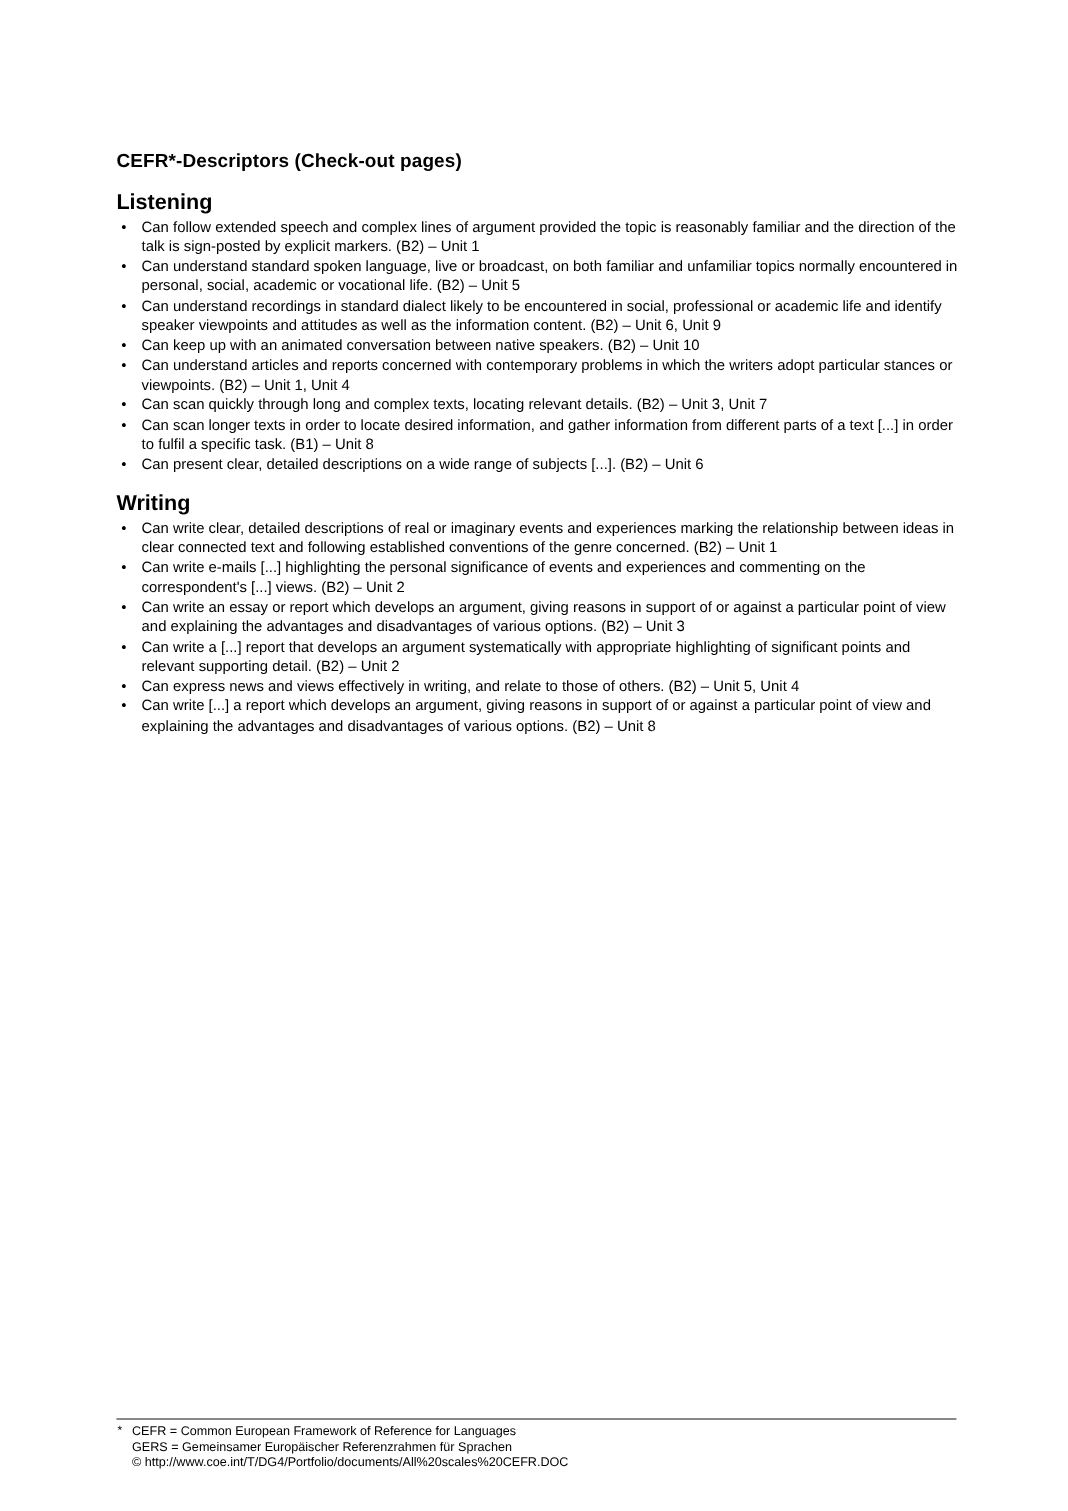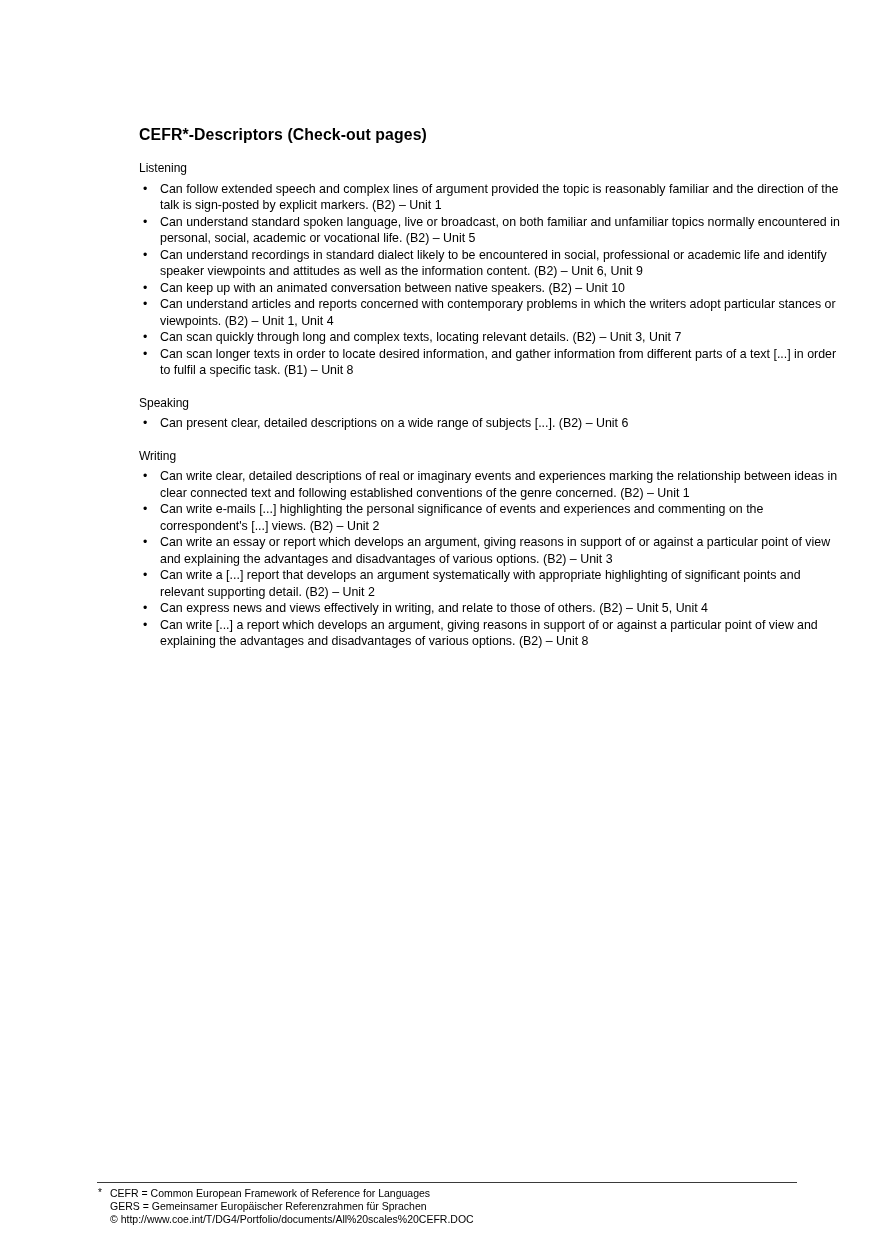--- a/index.html
+++ b/index.html
@@ -11,34 +11,33 @@
     background: #ffffff;
     color: #000000;
     font-family: "Liberation Sans", sans-serif;
     overflow: hidden;
   }
   .content {
     position: absolute;
     left: 97px;
     top: 125px;
     width: 701px;
-    margin-left: 42px;
   }
   .doc-title {
     margin: 0;
     font-size: 15.8px;
     line-height: 19px;
     font-weight: 700;
     letter-spacing: 0.1px;
   }
   .section-heading {
     margin: 16px 0 4px 0;
-    font-size: 12px;
+    font-size: 18px;
     line-height: 16.5px;
-    font-weight: 400;
+    font-weight: 700;
   }
   .bullet-list {
     list-style: none;
     margin: 0;
     padding: 0;
     font-size: 12.4px;
     line-height: 16.5px;
   }
   .bullet-item {
     position: relative;
@@ -89,21 +88,20 @@
 
     <section>
       <ul class="bullet-list">
         <li class="bullet-item"><span class="marker">•</span><span>Can understand articles and reports concerned with contemporary problems in which the writers adopt particular stances or viewpoints. (B2) – </span><b class="unit-ref">Unit 1, Unit 4</b></li>
         <li class="bullet-item"><span class="marker">•</span><span>Can scan quickly through long and complex texts, locating relevant details. (B2) – </span><b class="unit-ref">Unit 3, Unit 7</b></li>
         <li class="bullet-item"><span class="marker">•</span><span>Can scan longer texts in order to locate desired information, and gather information from different parts of a text [...] in order to fulfil a specific task. (B1) – </span><b class="unit-ref">Unit 8</b></li>
       </ul>
     </section>
 
     <section>
-      <h2 class="section-heading">Speaking</h2>
       <ul class="bullet-list">
         <li class="bullet-item"><span class="marker">•</span><span>Can present clear, detailed descriptions on a wide range of subjects [...]. (B2) – </span><b class="unit-ref">Unit 6</b></li>
       </ul>
     </section>
 
     <section>
       <h2 class="section-heading">Writing</h2>
       <ul class="bullet-list">
         <li class="bullet-item"><span class="marker">•</span><span>Can write clear, detailed descriptions of real or imaginary events and experiences marking the relationship between ideas in clear connected text and following established conventions of the genre concerned. (B2) – </span><b class="unit-ref">Unit 1</b></li>
         <li class="bullet-item"><span class="marker">•</span><span>Can write e-mails [...] highlighting the personal significance of events and experiences and commenting on the correspondent's [...] views. (B2) – </span><b class="unit-ref">Unit 2</b></li>

